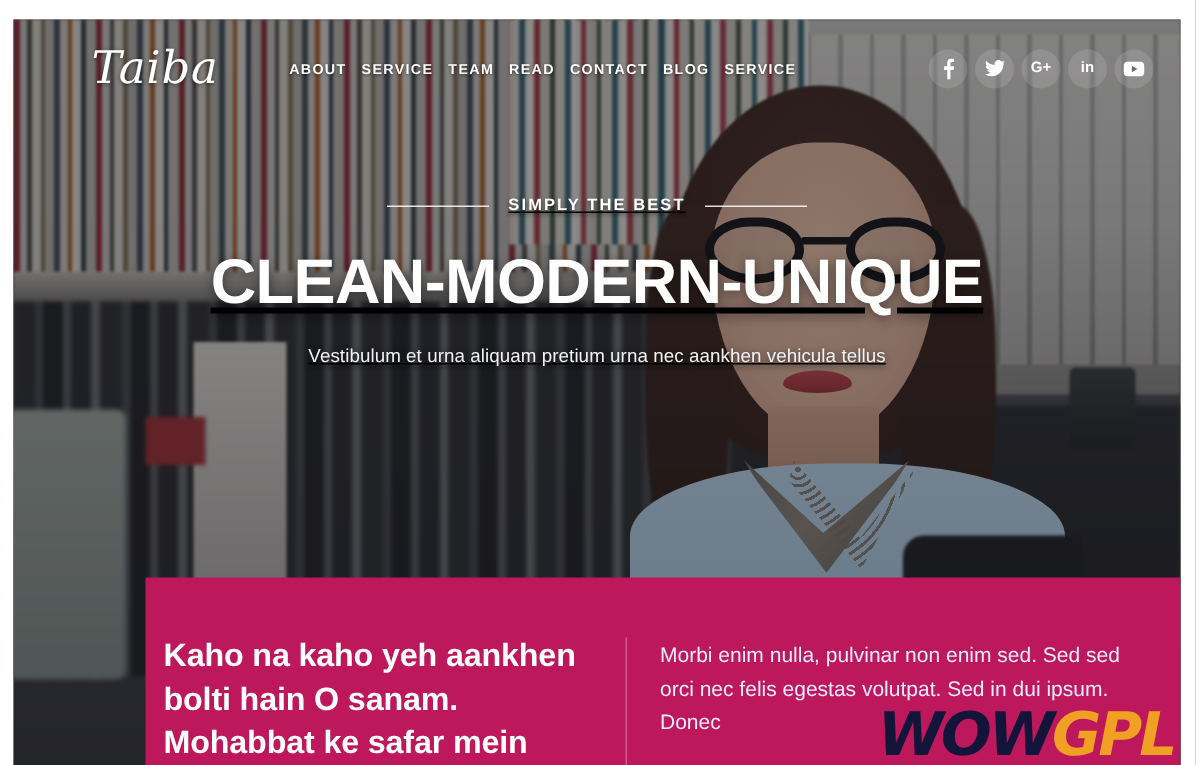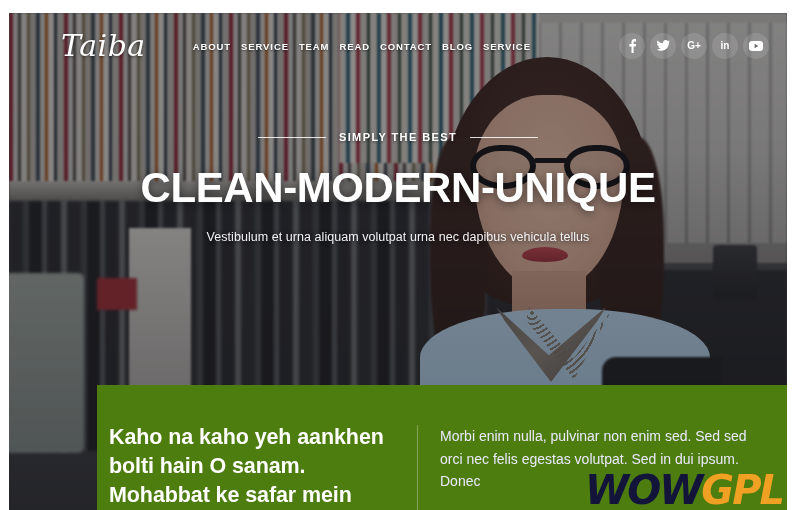--- a/index.html
+++ b/index.html
@@ -249,21 +249,21 @@
     display:flex; align-items:center; justify-content:center;
     color:#ffffff; font-size:11px; font-weight:bold;
     cursor:pointer;
     line-height:1;
   }
   .social svg { display:block; }
 
   
   .hero-content {
     position:absolute; left:0; right:0; top:118px;
-    text-align:center; z-index:7;
+    text-align:center; z-index:7;text-decoration:underline;
   }
   .eyebrow-row {
     display:flex; align-items:center; justify-content:center; gap:13px;
   }
   .eyebrow-line { width:68px; height:1px; background:rgba(255,255,255,.85); }
   .eyebrow {
     color:#ffffff; font-size:11px; font-weight:bold;
     letter-spacing:1.4px; white-space:nowrap;
     text-shadow:0 1px 3px rgba(0,0,0,.5);
   }
@@ -296,21 +296,21 @@
     padding:14px 27px;
     cursor:pointer;
     border:none;
     font-family:"Liberation Sans", sans-serif;
   }
 
   
   .blue-panel {
     position:absolute;
     left:88px; right:0; top:372px; bottom:0;
-    background:#4d7c0f;
+    background:#be185d;
     display:flex;
     padding:38px 0 0 0;
     z-index:9;
     overflow:hidden;
   }
   .bp-left {
     width:320px;
     padding:0 26px 0 12px;
     color:#ffffff;
     font-size:21.5px;
@@ -429,21 +429,21 @@
       </div>
     </div>
 
     <div class="hero-content">
       <div class="eyebrow-row">
         <div class="eyebrow-line"></div>
         <div class="eyebrow">SIMPLY THE BEST</div>
         <div class="eyebrow-line"></div>
       </div>
       <div class="hero-title">CLEAN-MODERN-UNIQUE</div>
-      <div class="hero-sub">Vestibulum et urna aliquam volutpat urna nec dapibus vehicula tellus</div>
+      <div class="hero-sub">Vestibulum et urna aliquam pretium urna nec aankhen vehicula tellus</div>
     </div>
 
     <div class="blue-panel">
       <div class="bp-left">Kaho na kaho yeh aankhen bolti hain O sanam. Mohabbat ke safar mein</div>
       <div class="bp-divider"></div>
       <div class="bp-right">Morbi enim nulla, pulvinar non enim sed. Sed sed orci nec felis egestas volutpat. Sed in dui ipsum. Donec</div>
     </div>
 
   </div>
 

